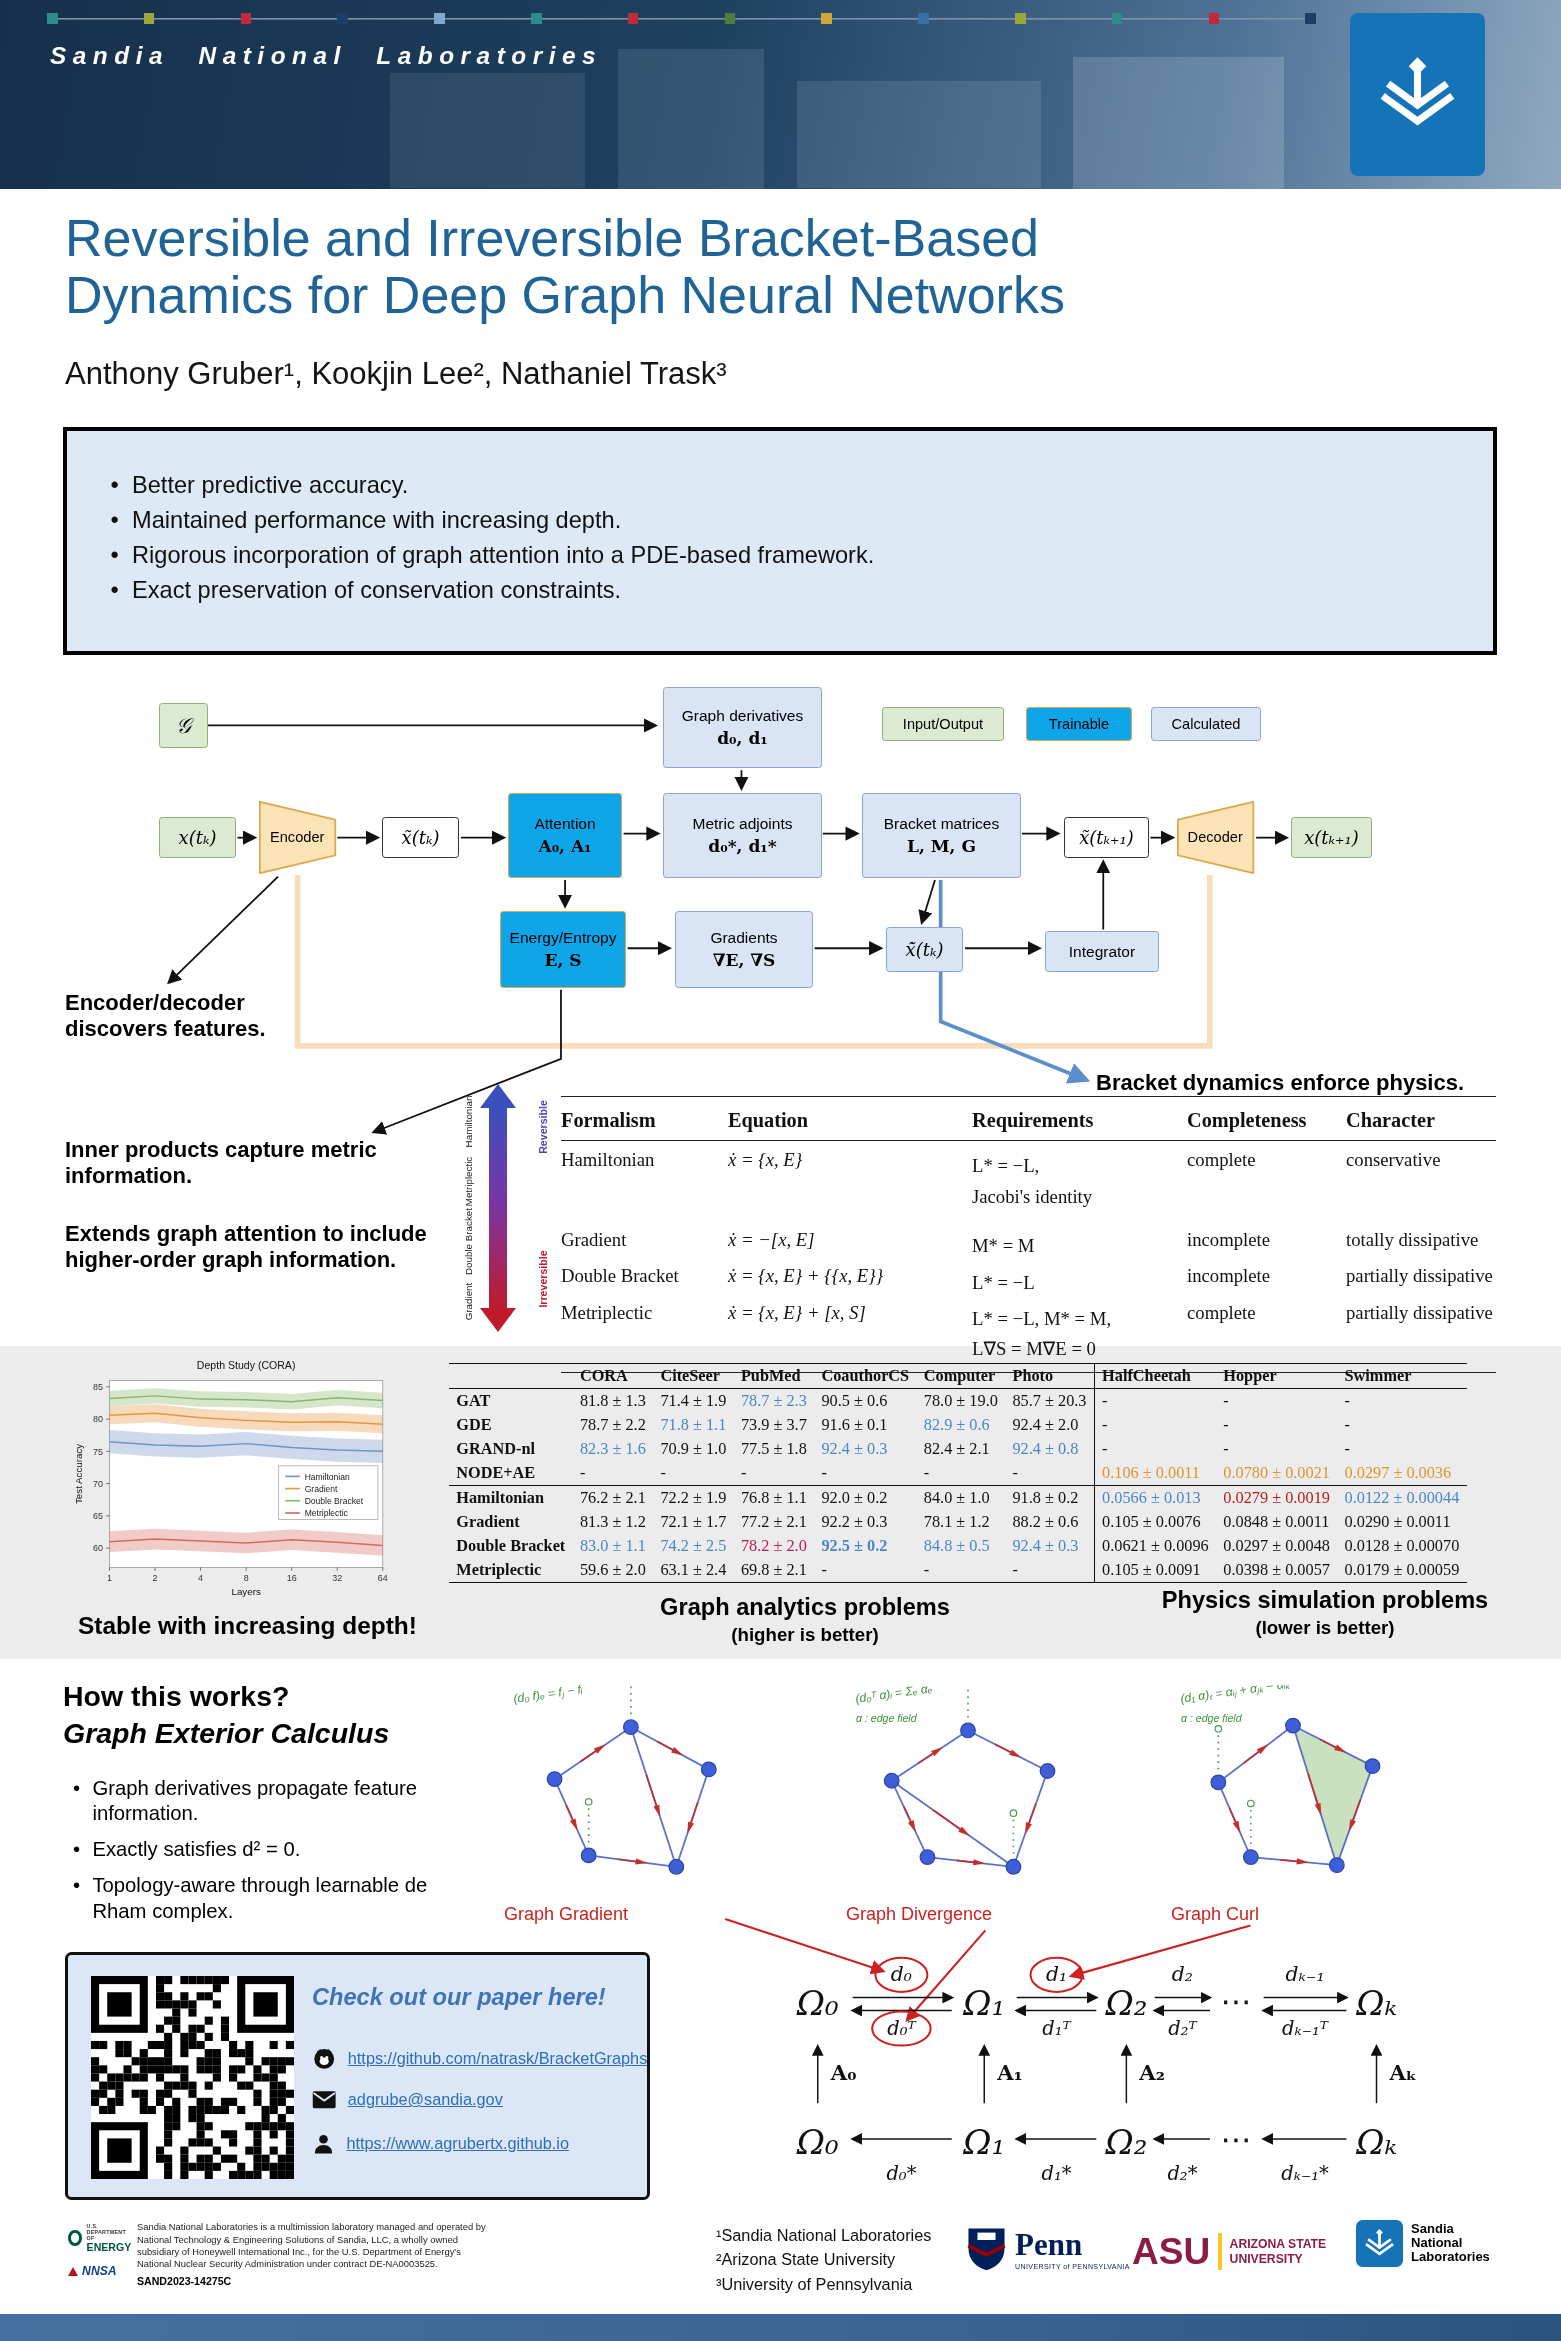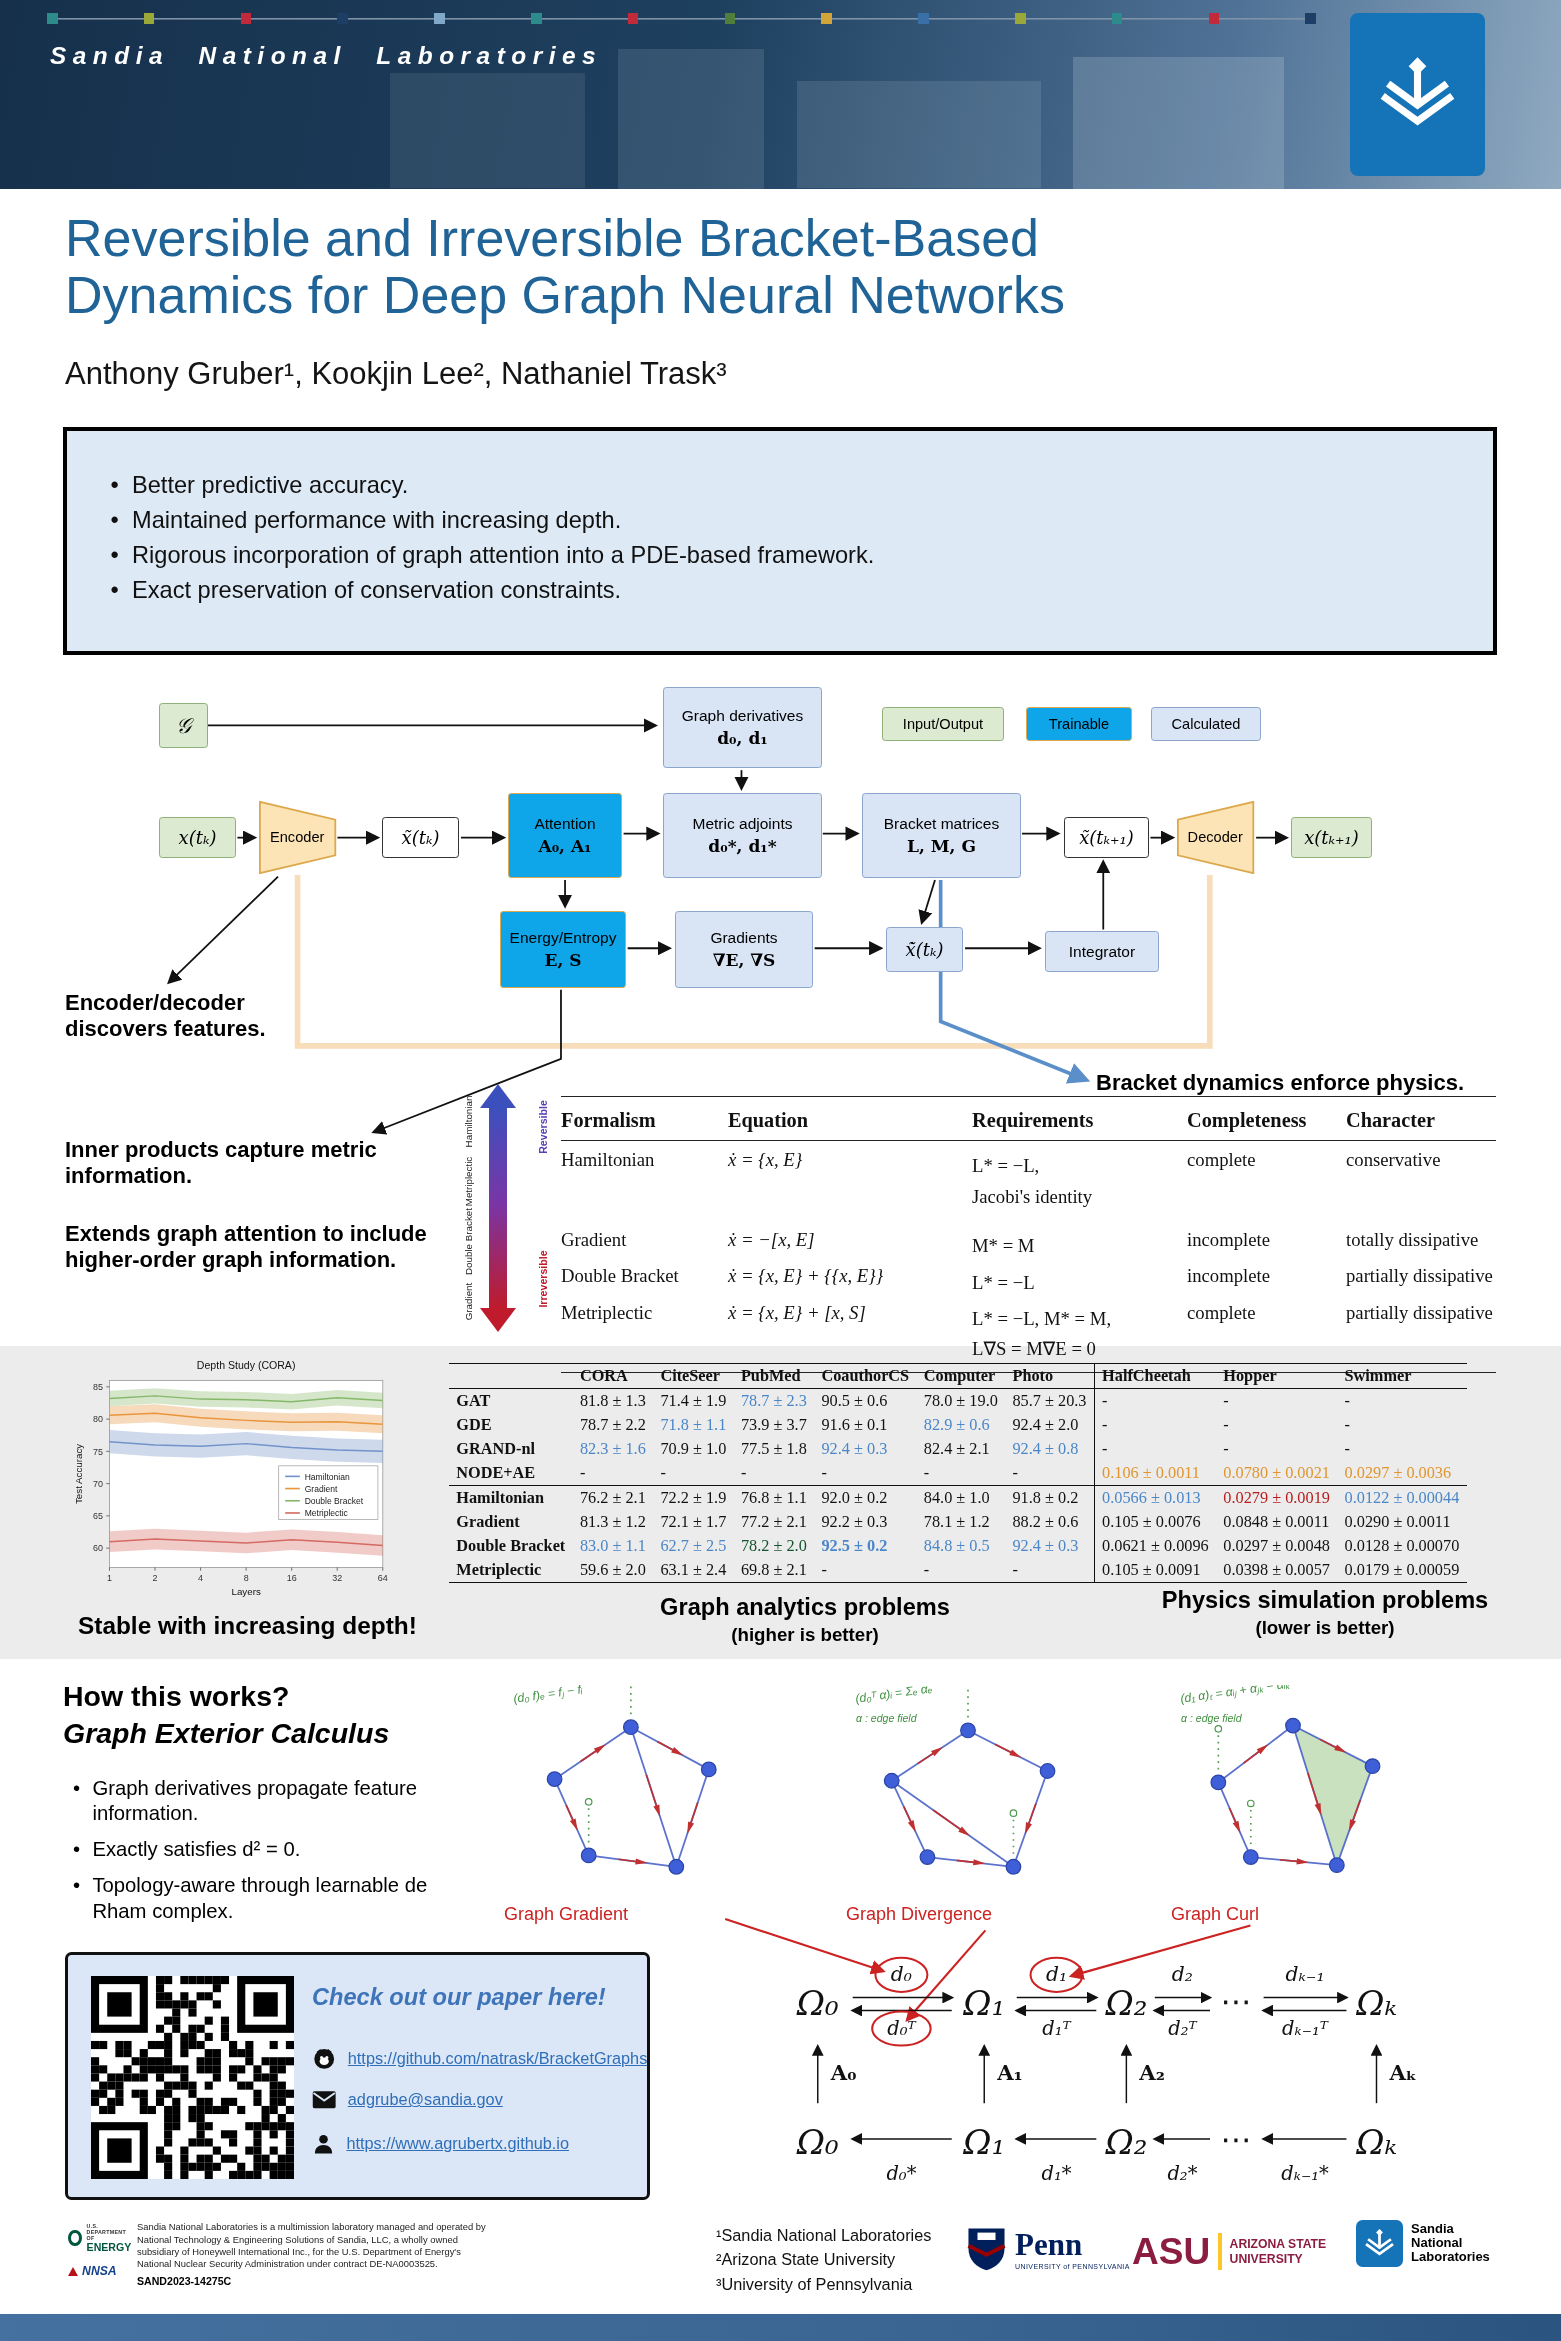--- a/index.html
+++ b/index.html
@@ -490,22 +490,22 @@
             <td>92.2 ± 0.3</td>
             <td>78.1 ± 1.2</td>
             <td>88.2 ± 0.6</td>
             <td class="vsep">0.105 ± 0.0076</td>
             <td>0.0848 ± 0.0011</td>
             <td>0.0290 ± 0.0011</td>
           </tr>
           <tr>
             <td class="rname">Double Bracket</td>
             <td style="color: rgb(74, 134, 200);">83.0 ± 1.1</td>
-            <td style="color: rgb(74, 134, 200);">62.7 ± 2.5</td>
-            <td style="color: #14532d; font-family: Liberation Serif, serif;">78.2 ± 2.0</td>
+            <td style="color: rgb(74, 134, 200);">74.2 ± 2.5</td>
+            <td style="color: #be185d; font-family: Liberation Serif, serif;">78.2 ± 2.0</td>
             <td style="color: rgb(74, 134, 200); font-weight: bold;">92.5 ± 0.2</td>
             <td style="color: rgb(74, 134, 200);">84.8 ± 0.5</td>
             <td style="color: rgb(74, 134, 200);">92.4 ± 0.3</td>
             <td class="vsep">0.0621 ± 0.0096</td>
             <td>0.0297 ± 0.0048</td>
             <td>0.0128 ± 0.00070</td>
           </tr>
           <tr>
             <td class="rname">Metriplectic</td>
             <td>59.6 ± 2.0</td>

